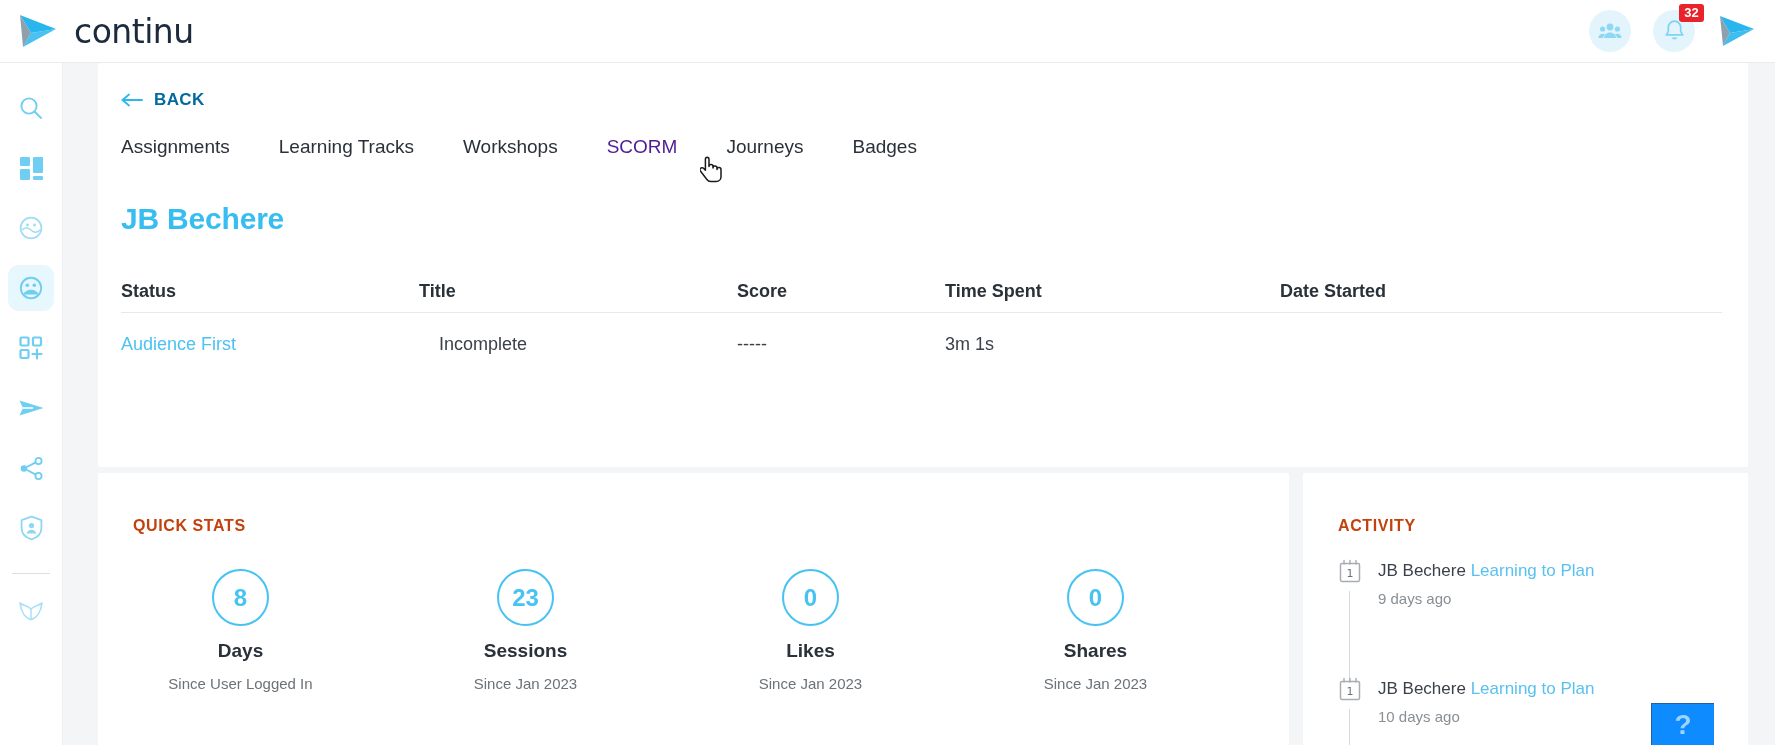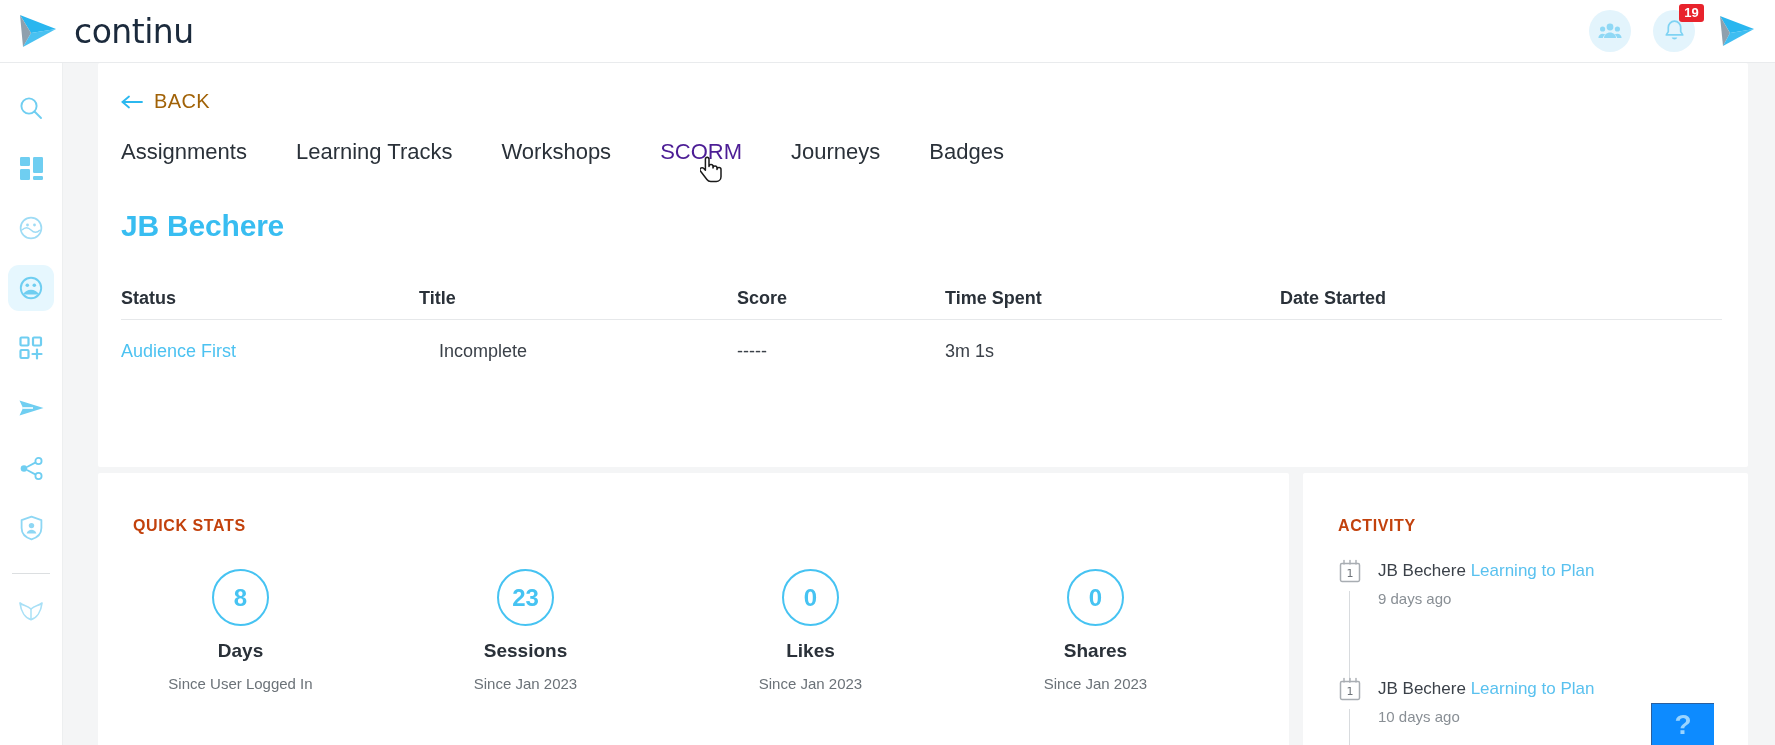--- a/index.html
+++ b/index.html
@@ -133,34 +133,34 @@
   }
 
   .back-row {
     display: flex;
     align-items: center;
     gap: 11px;
     padding: 27px 0 0 23px;
   }
   .back-arrow { display: block; }
   .back-label {
-    color: #a16207;
-    font-size: 20px;
-    font-weight: 400;
+    color: #0369a1;
+    font-size: 17px;
+    font-weight: 700;
     letter-spacing: 0.4px;
   }
 
   .tabs {
     display: flex;
     align-items: center;
     gap: 0;
     padding: 26px 0 0 23px;
   }
   .tab {
-    font-size: 22px;
+    font-size: 19px;
     color: #2a3139;
     margin-right: 49px;
     white-space: nowrap;
   }
   .tab.active { color: #4c1d95; }
 
   .person-name {
     color: #38bdf1;
     font-size: 30px;
     font-weight: 700;
@@ -348,21 +348,21 @@
           <path d="M0.4 17c0-2.4 1.9-4.2 4.2-4.2 1 0 1.9.3 2.6.8-1.3 1-2.1 2.2-2.4 3.4z" fill="#8fd8f5"></path>
           <path d="M23.6 17c0-2.4-1.9-4.2-4.2-4.2-1 0-1.9.3-2.6.8 1.3 1 2.1 2.2 2.4 3.4z" fill="#8fd8f5"></path>
         </svg>
       </div>
 
       <div class="round-btn">
         <svg width="23" height="25" viewBox="0 0 23 25">
           <path d="M11.5 2.2c-3.6 0-6.2 2.8-6.2 6.3v4.1l-2 3.3h16.4l-2-3.3V8.5c0-3.5-2.6-6.3-6.2-6.3z" fill="none" stroke="#7fd3f3" stroke-width="1.7" stroke-linejoin="round"></path>
           <path d="M8.7 18.4a2.9 2.9 0 0 0 5.6 0z" fill="#7fd3f3"></path>
         </svg>
-        <span class="badge">19</span>
+        <span class="badge">32</span>
       </div>
 
       <svg class="topbar-logo" viewBox="0 0 40 36">
         <path d="M3 3 L37 16 L13 20 Z" fill="#29b6ef"></path>
         <path d="M3 3 L13 20 L6 33 Z" fill="#8fa0ad"></path>
         <path d="M13 20 L37 16 L6 33 Z" fill="#29b6ef" opacity="0.9"></path>
       </svg>
 
     </div>
   </div>

